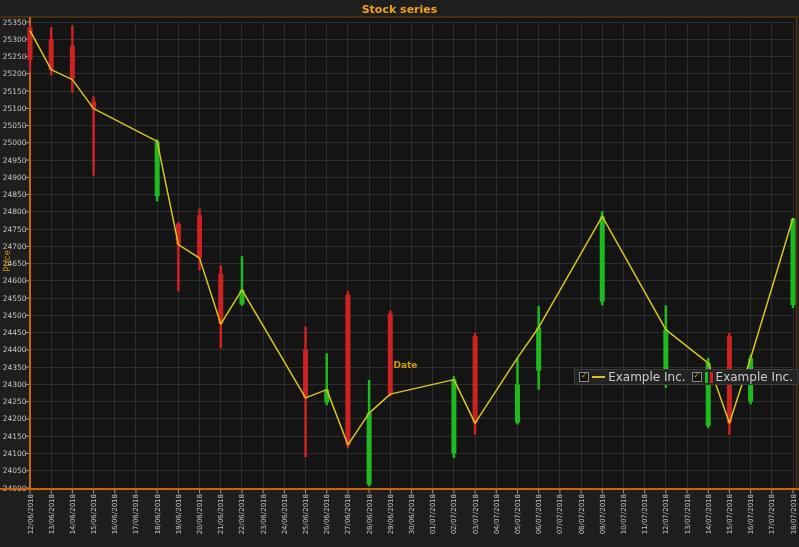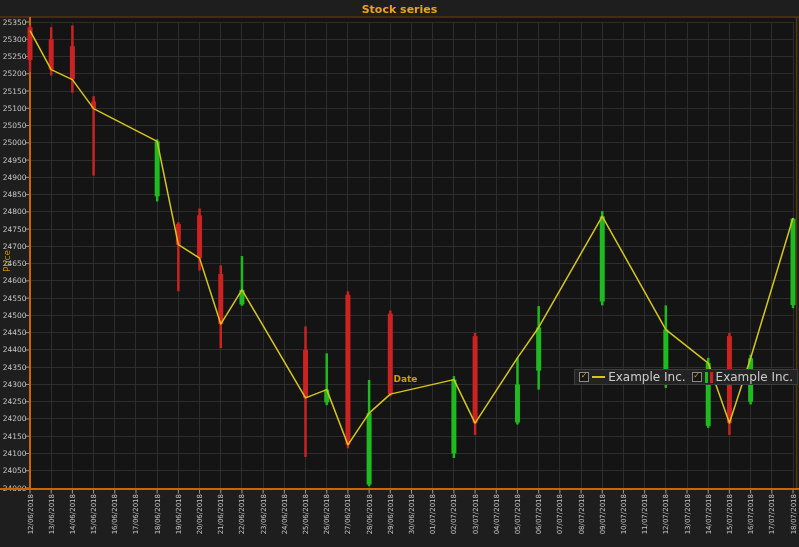--- a/index.html
+++ b/index.html
@@ -3,21 +3,21 @@
 <meta charset="utf-8">
 <style>
   html,body{margin:0;padding:0;width:799px;height:547px;overflow:hidden;
     background:#1e1e1e;font-family:"DejaVu Sans",sans-serif;}
   #stage{position:relative;width:799px;height:386px;background:#1e1e1e;}
   #chart-title{position:absolute;top:3px;left:0;right:0;text-align:center;
     font-size:11px;font-weight:bold;color:#eda21c;}
   #plot{position:absolute;left:0;top:0;}
   #y-title{position:absolute;left:2px;top:272px;transform:rotate(-90deg);
     transform-origin:left top;font-size:9px;color:#d08f00;white-space:nowrap;}
-  #x-title{position:absolute;left:0;right:0;bottom:2px;text-align:center;
+  #x-title{position:absolute;left:0;right:0;bottom:16px;text-align:center;
     font-size:9px;color:#d0a000;font-weight:bold;padding-left:12px;}
   #legend{position:absolute;right:1px;bottom:1px;height:16px;display:flex;
     align-items:center;gap:6px;padding:0 4px;background:#232323;
     border:1px solid #3d3d3d;box-sizing:border-box;}
   .lentry{display:flex;align-items:center;gap:3px;cursor:pointer;}
   .cb{width:8px;height:8px;border:1px solid #8a8a8a;background:#151515;
     color:#d9a514;font-size:8px;line-height:8px;text-align:center;
     box-sizing:content-box;overflow:hidden;}
   .cb span{display:block;margin-top:-1px;}
   .sw-line{display:inline-block;width:13px;height:2px;background:#d6c51d;}

